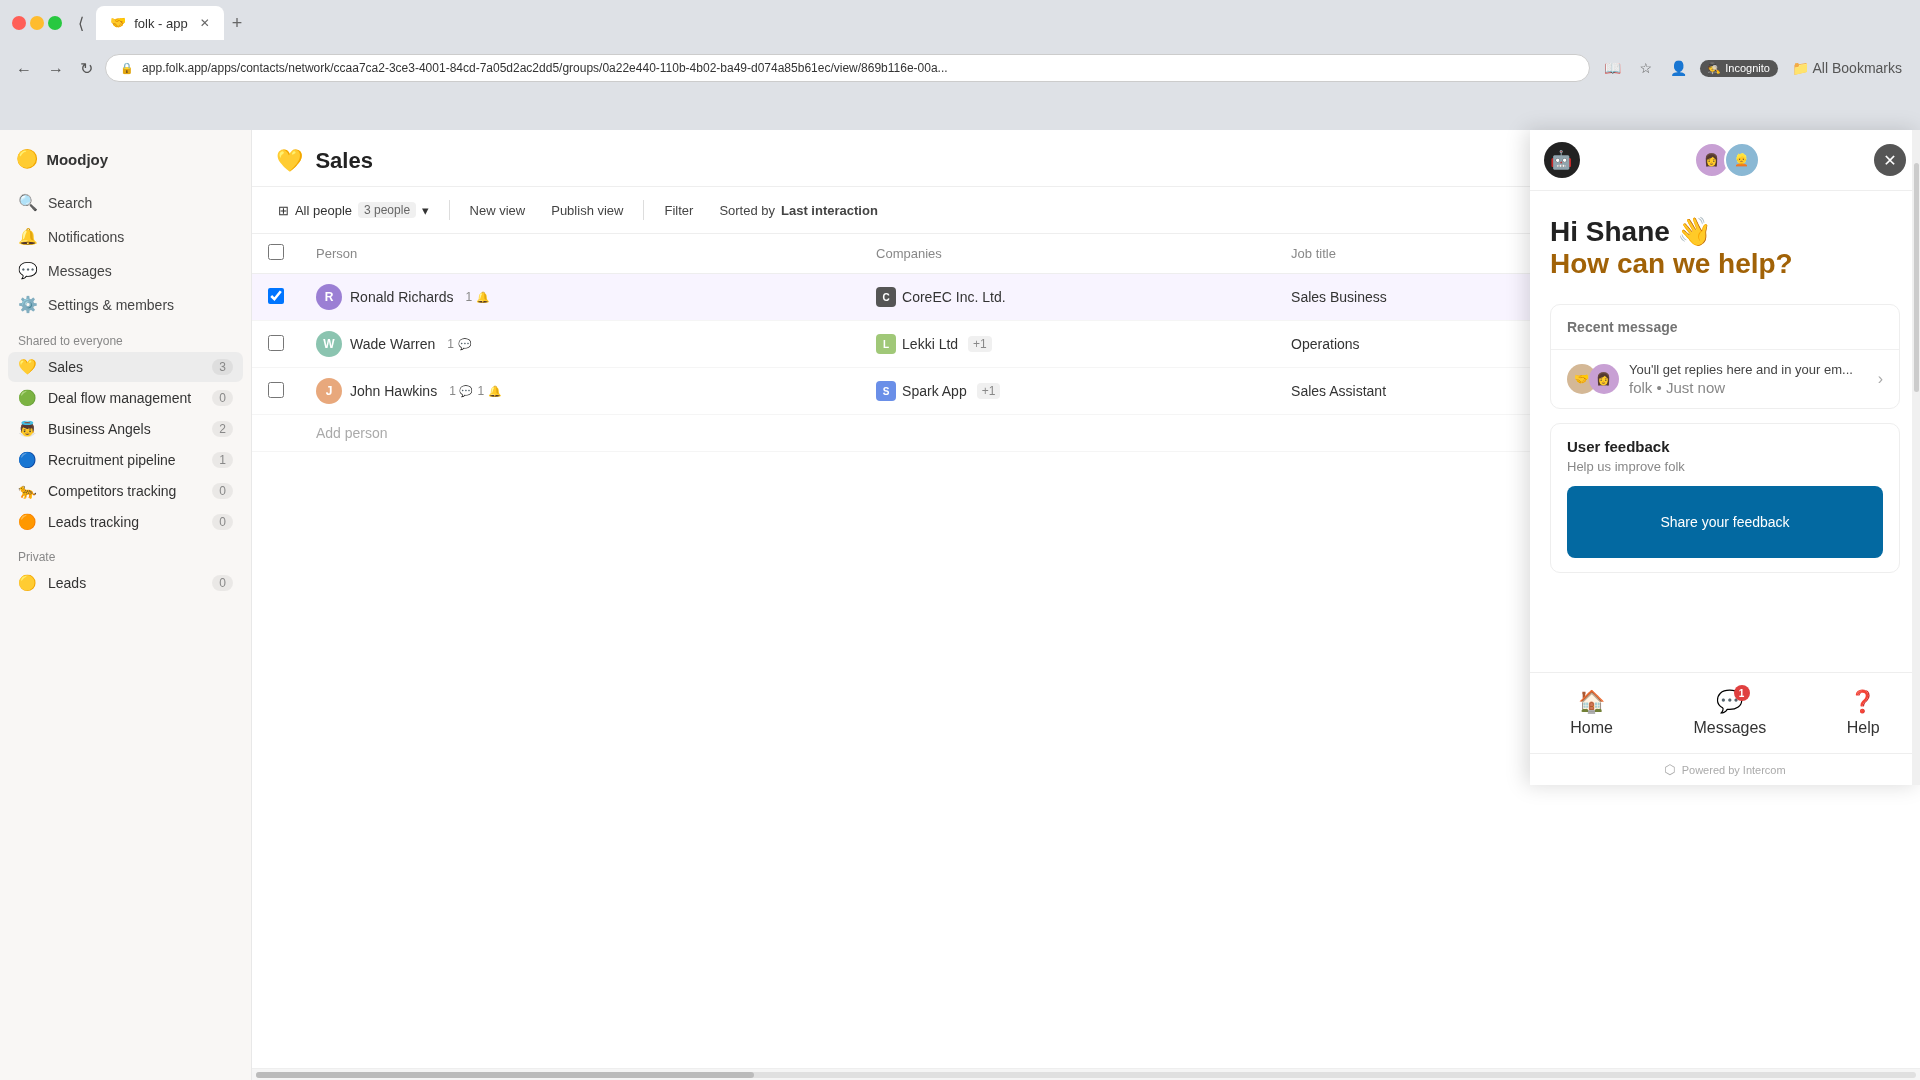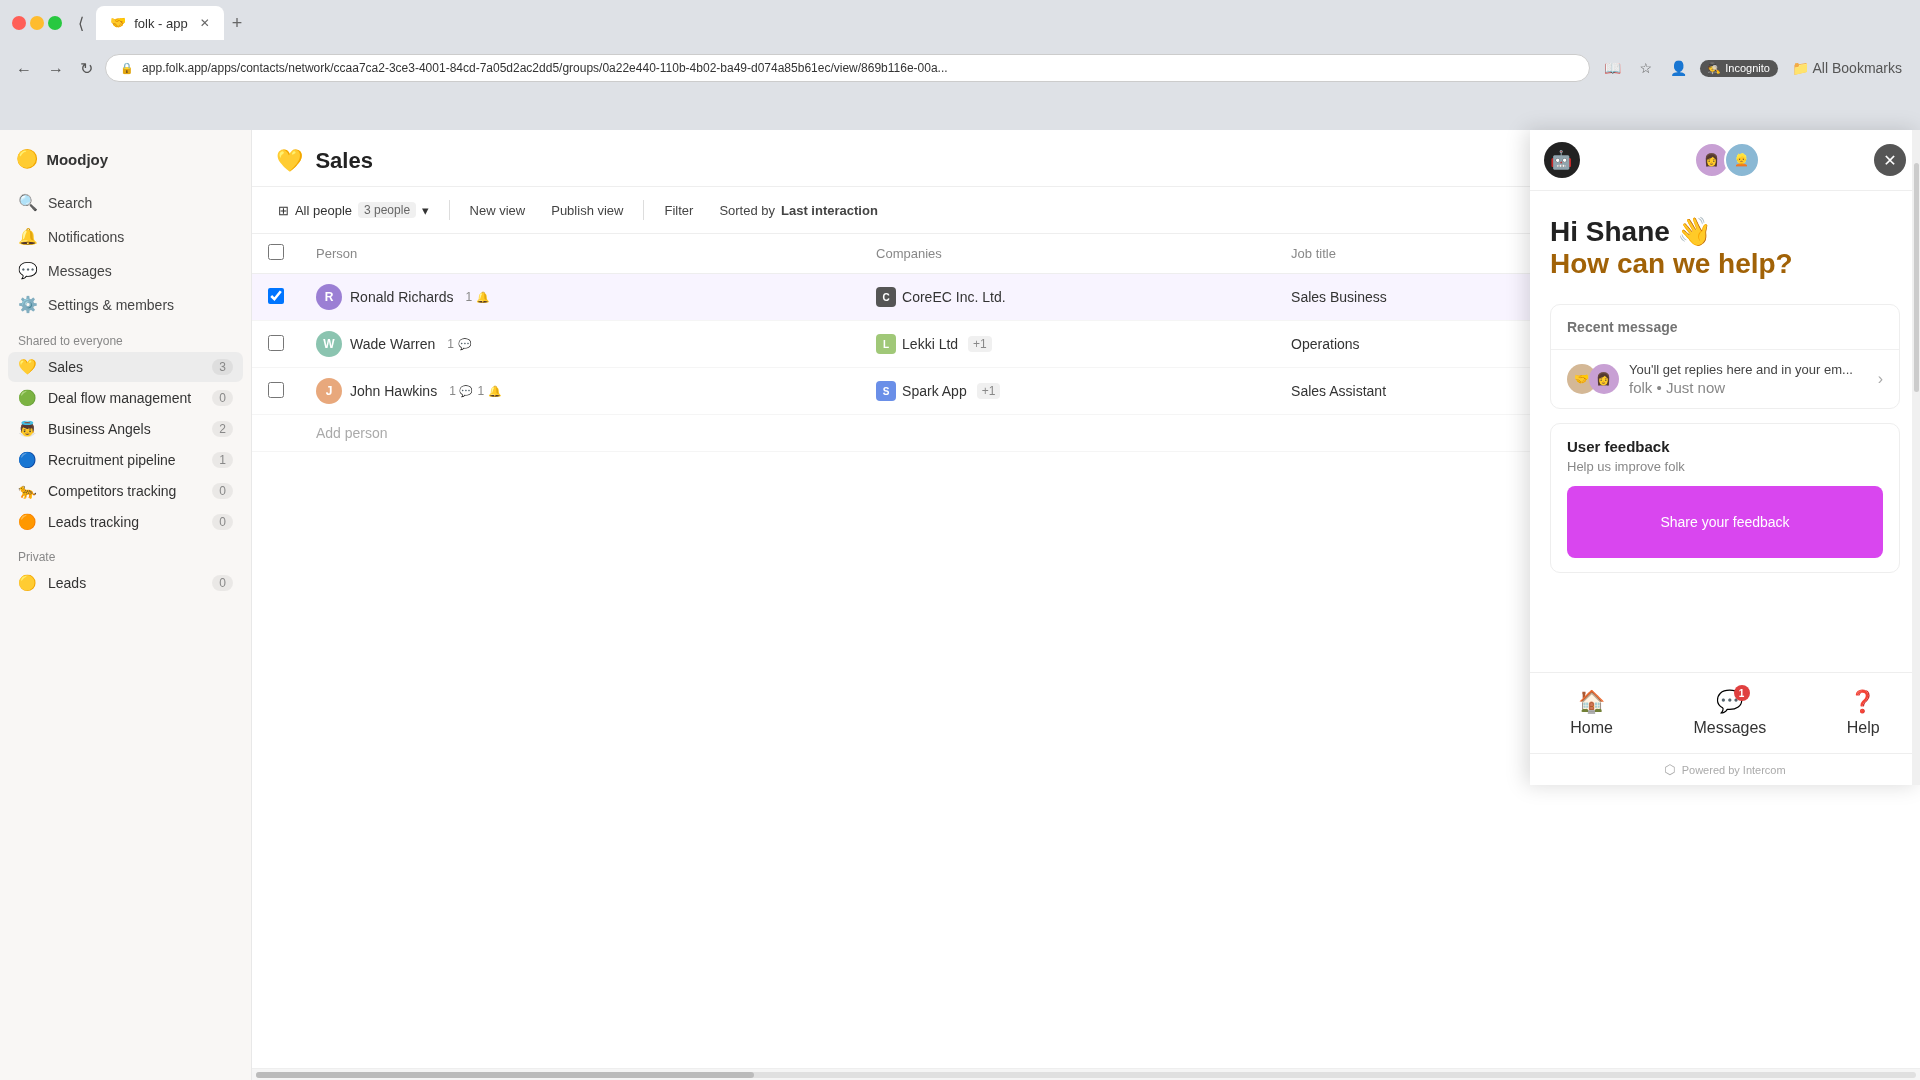--- a/index.html
+++ b/index.html
@@ -98,21 +98,21 @@
     .msg-avatars { display: flex; }
     .msg-avt { width: 30px; height: 30px; border-radius: 50%; background: #ddd; display: flex; align-items: center; justify-content: center; font-size: 12px; }
     .msg-avt:nth-child(2) { margin-left: -8px; }
     .msg-content { flex: 1; }
     .msg-text { font-size: 13px; color: #444; }
     .msg-meta { font-size: 15px; color: #888; margin-top: 2px; }
     .msg-arrow { color: #aaa; }
     .feedback-section { padding: 14px 16px; }
     .feedback-title { font-size: 15px; font-weight: 600; color: #222; margin-bottom: 4px; }
     .feedback-sub { font-size: 13px; color: #888; margin-bottom: 12px; }
-    .share-feedback-btn { width: 100%; padding: 28px; background: #d946ef; color: white; border: none; border-radius: 8px; font-size: 14px; font-weight: 500; cursor: pointer; }
+    .share-feedback-btn { width: 100%; padding: 28px; background: #0369a1; color: white; border: none; border-radius: 8px; font-size: 14px; font-weight: 500; cursor: pointer; }
     .overlay-footer { display: flex; align-items: center; justify-content: space-around; padding: 12px 0; border-top: 1px solid #eee; }
     .footer-tab { display: flex; flex-direction: column; align-items: center; gap: 4px; cursor: pointer; padding: 4px 24px; }
     .footer-tab .ft-icon { font-size: 22px; color: #444; position: relative; }
     .footer-tab .ft-label { font-size: 16px; color: #333; font-weight: 500; }
     .footer-tab.active .ft-icon { color: #222; }
     .notification-badge { position: absolute; top: -4px; right: -6px; background: #e04040; color: white; border-radius: 50%; width: 16px; height: 16px; font-size: 10px; display: flex; align-items: center; justify-content: center; font-weight: 700; }
     .powered-by { text-align: center; padding: 8px; font-size: 11px; color: #aaa; display: flex; align-items: center; justify-content: center; gap: 6px; border-top: 1px solid #eee; }
     .intercom-logo { font-size: 13px; }
   </style>
 </head>

